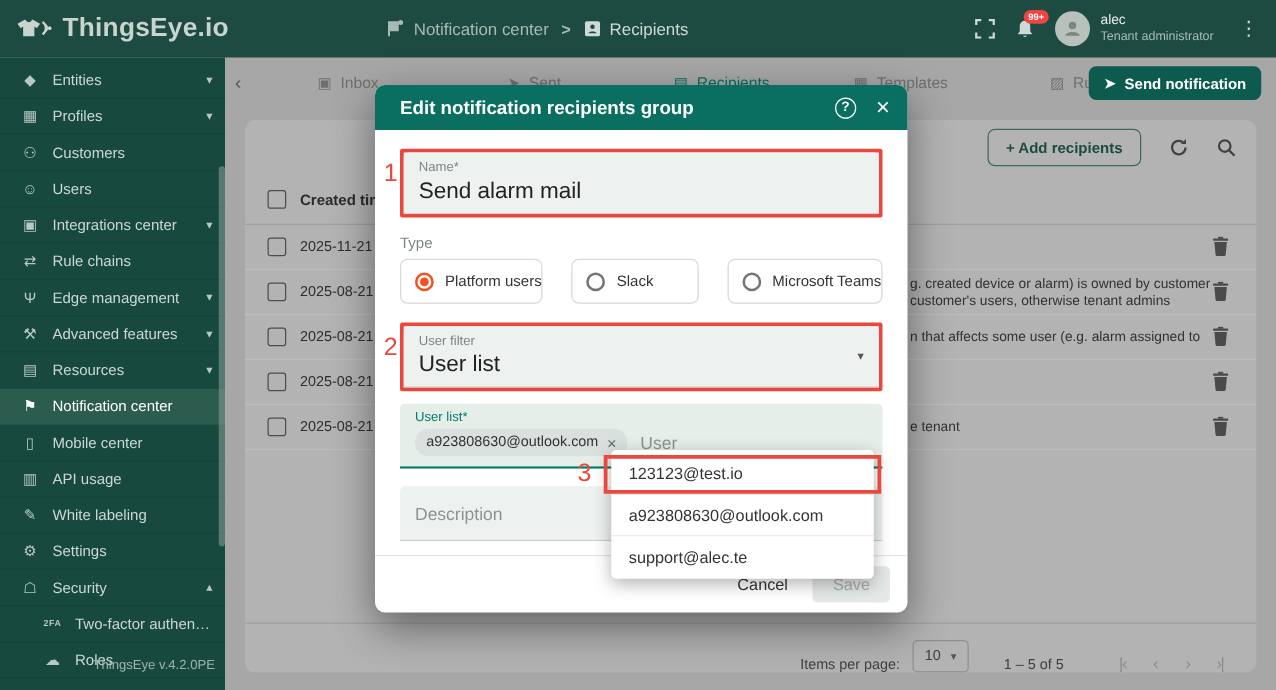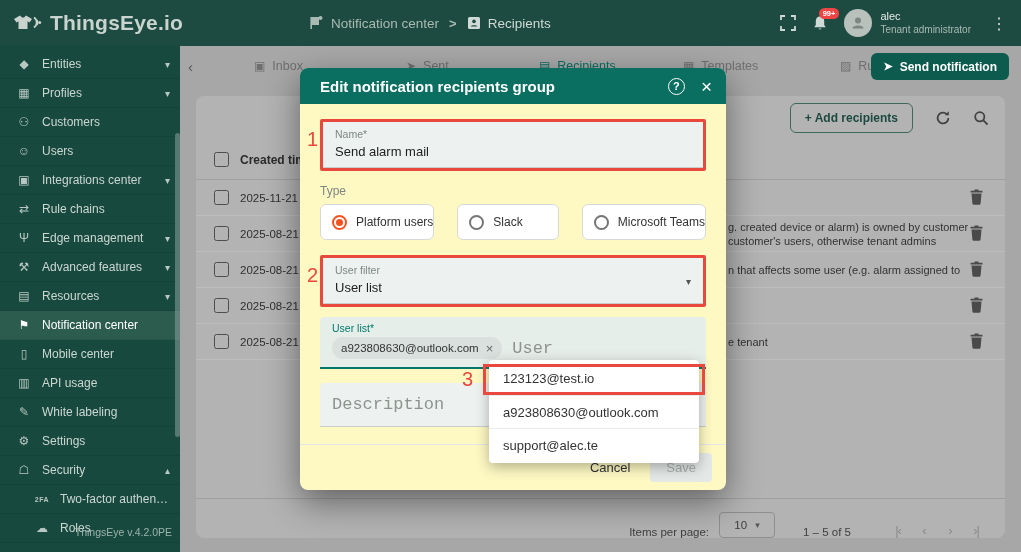--- a/index.html
+++ b/index.html
@@ -53,56 +53,56 @@
   .add-btn { border:1px solid #3f685c; color:#1d4a40; background:transparent; font-family:inherit; font-size:12px; font-weight:bold; border-radius:6px; padding:7px 14px; cursor:pointer; }
   .tool-ic { color:#424242; cursor:pointer; display:flex; }
   .thead { height:40px; display:flex; align-items:center; gap:11px; padding-left:18px; border-bottom:1px solid #9f9f9f; }
   .th-label { font-size:12px; font-weight:bold; color:#2b2b2b; }
   .trow { position:relative; height:36px; display:flex; align-items:center; gap:11px; padding-left:18px; border-bottom:1px solid #bdbdbd; }
   .cell-time { width:64px; font-size:11.5px; color:#2f2f2f; white-space:nowrap; overflow:hidden; }
   .cell-desc { position:absolute; left:532px; top:0; height:36px; width:240px; display:flex; flex-direction:column; justify-content:center; font-size:11px; color:#323232; line-height:1.3; white-space:nowrap; overflow:hidden; }
   .row-trash { position:absolute; right:22px; top:9px; cursor:pointer; }
   .checkbox { width:15px; height:15px; border:1.5px solid #4d4d4d; border-radius:2.5px; flex:0 0 15px; cursor:pointer; }
   .pager { position:absolute; left:0; right:0; bottom:0; height:40px; border-top:1px solid #9f9f9f; display:flex; align-items:flex-end; justify-content:flex-end; padding-right:16px; font-size:11.5px; color:#3f3f3f; }
-  .pagesize { width:56px; height:26px; border:1px solid #8f8f8f; border-radius:4px; display:flex; align-items:center; justify-content:center; gap:8px; margin:0 28px 0 10px; cursor:pointer; }
+  .pagesize { width:45px; height:26px; border:1px solid #8f8f8f; border-radius:4px; display:flex; align-items:center; justify-content:center; gap:8px; margin:0 28px 0 10px; cursor:pointer; }
   .pg-caret { font-size:9px; color:#555; }
   .pg-range { margin-right:34px; }
   .pg-btn { color:#8a8a8a; font-size:13px; width:26px; text-align:center; letter-spacing:-1px; }
 
   
-  .modal { position:absolute; left:300px; top:68px; width:426px; height:422px; background:#fef9c3; border-radius:8px; box-shadow:0 12px 34px rgba(0,0,0,.45); z-index:40; }
+  .modal { position:absolute; left:300px; top:68px; width:426px; height:422px; background:#ffffff; border-radius:8px; box-shadow:0 12px 34px rgba(0,0,0,.45); z-index:40; }
   .modal-header { height:36px; background:#0a6e60; border-radius:8px 8px 0 0; display:flex; align-items:center; padding:0 14px 0 20px; }
   .modal-title { color:#fff; font-size:15px; font-weight:bold; flex:1; }
   .help-ic { width:17px; height:17px; border-radius:50%; border:1.6px solid #fff; color:#fff; font-size:11px; font-weight:bold; display:flex; align-items:center; justify-content:center; margin-right:16px; cursor:pointer; }
   .close-ic { color:#fff; font-size:19px; cursor:pointer; line-height:1; }
   .modal-body { padding:15px 20px 0; position:relative; }
 
   .ann-box { position:relative; border:3px solid #e8483d; border-radius:2px; }
   .ann-num { position:absolute; left:-16px; top:6px; color:#e8483d; font-size:20px; }
 
   .field { background:#edf1ef; border-radius:4px 4px 0 0; padding:6px 12px 7px; border-bottom:1px solid #c9cecb; }
   .field-label { font-size:10.5px; color:#7d8783; display:block; margin-bottom:2px; }
-  .field-value { font-size:13px; color:#222; }
+  .field-value { font-size:18px; color:#222; }
   .select-field { position:relative; }
   .select-caret { position:absolute; right:12px; top:18px; color:#555; font-size:10px; }
 
   .section-label { font-size:12px; color:#7d8783; margin:13px 0 6px; }
   .radio-row { display:flex; gap:23px; }
   .radio-card { flex:1; height:36px; border:1px solid #d6d9d7; border-radius:6px; background:#fff; display:flex; align-items:center; gap:9px; padding-left:11px; cursor:pointer; }
   .radio-dot { width:15px; height:15px; border-radius:50%; border:2px solid #757575; flex:0 0 15px; position:relative; }
   .radio-card.checked .radio-dot { border-color:#f4511e; }
   .radio-card.checked .radio-dot::after { content:""; position:absolute; left:2.2px; top:2.2px; width:7px; height:7px; border-radius:50%; background:#f4511e; }
   .radio-label { font-size:12px; color:#333; white-space:nowrap; }
 
   .userlist-field { background:#e6eeea; border-radius:4px 4px 0 0; border-bottom:2px solid #00796b; padding:5px 12px 8px; margin-top:10px; }
   .userlist-field .field-label { color:#00796b; }
   .chip-row { display:flex; align-items:center; gap:10px; margin-top:3px; }
   .chip { background:#d9e0dd; border-radius:12px; height:22px; display:flex; align-items:center; gap:7px; padding:0 9px; font-size:11.5px; color:#333; }
   .chip-x { color:#5f6a66; font-size:13px; cursor:pointer; }
-  .ph { color:#8d938f; font-size:17px;font-family:Liberation Mono, monospace; }
+  .ph { color:#8d938f; font-size:14px; }
 
   .desc-field { margin-top:14px; height:44px; background:#edf1ef; border-bottom:1px solid #c9cecb; border-radius:4px 4px 0 0; display:flex; align-items:center; padding-left:12px; }
 
   .modal-footer { position:absolute; left:0; right:0; bottom:0; height:46px; border-top:1px solid #e4e6e5; display:flex; align-items:center; justify-content:flex-end; gap:10px; padding-right:14px; }
   .cancel-btn { background:none; border:none; font-family:inherit; font-size:13px; font-weight:500; color:#333; padding:8px 10px; cursor:pointer; }
   .save-btn { background:#e4e8e6; border:none; font-family:inherit; font-size:13px; font-weight:500; color:#a8b0ac; border-radius:4px; padding:7px 16px; }
 
   .dropdown { position:absolute; left:189px; top:292px; width:210px; background:#fff; border-radius:4px; box-shadow:0 4px 14px rgba(0,0,0,.3); padding:2px 0; z-index:5; }
   .dd-option { height:33px; line-height:33px; padding-left:14px; font-size:13px; color:#333; cursor:pointer; }
   .dd-option + .dd-option { border-top:1px solid #ececec; }

